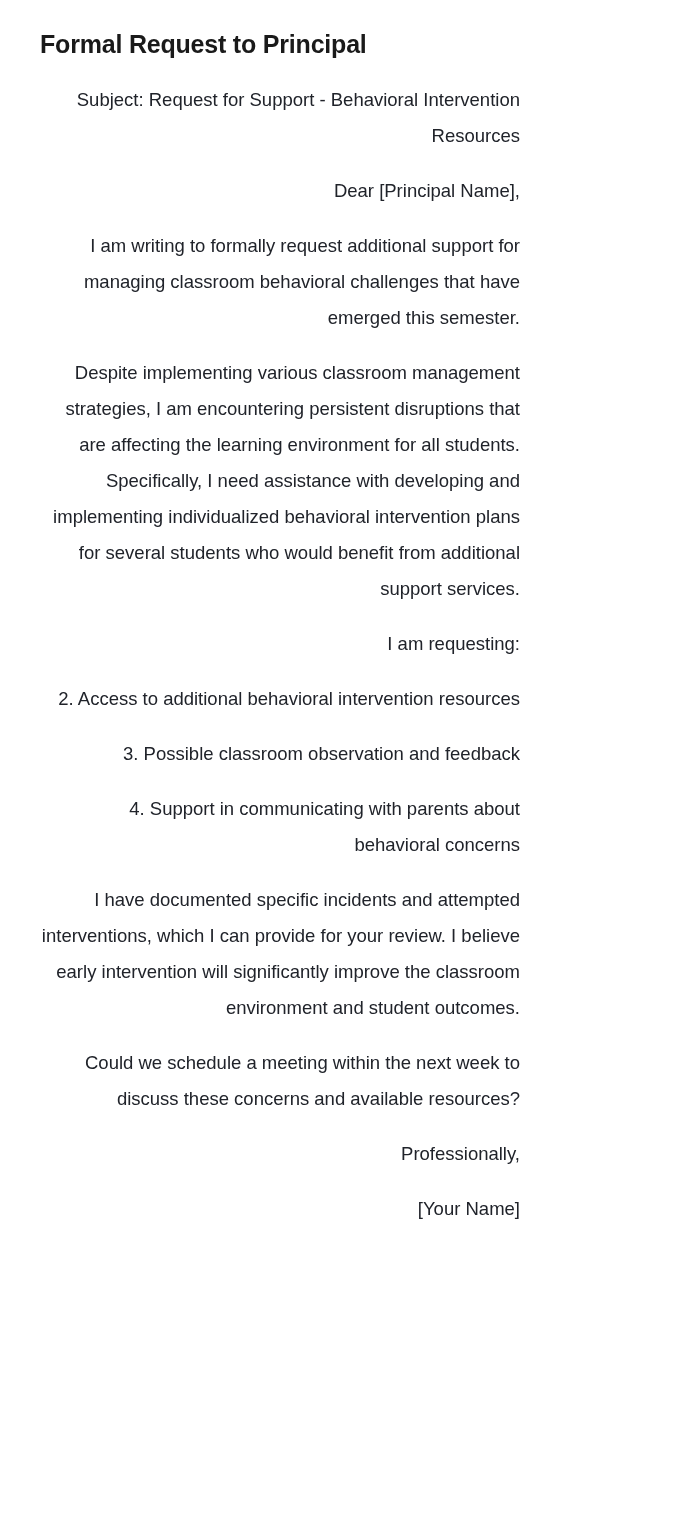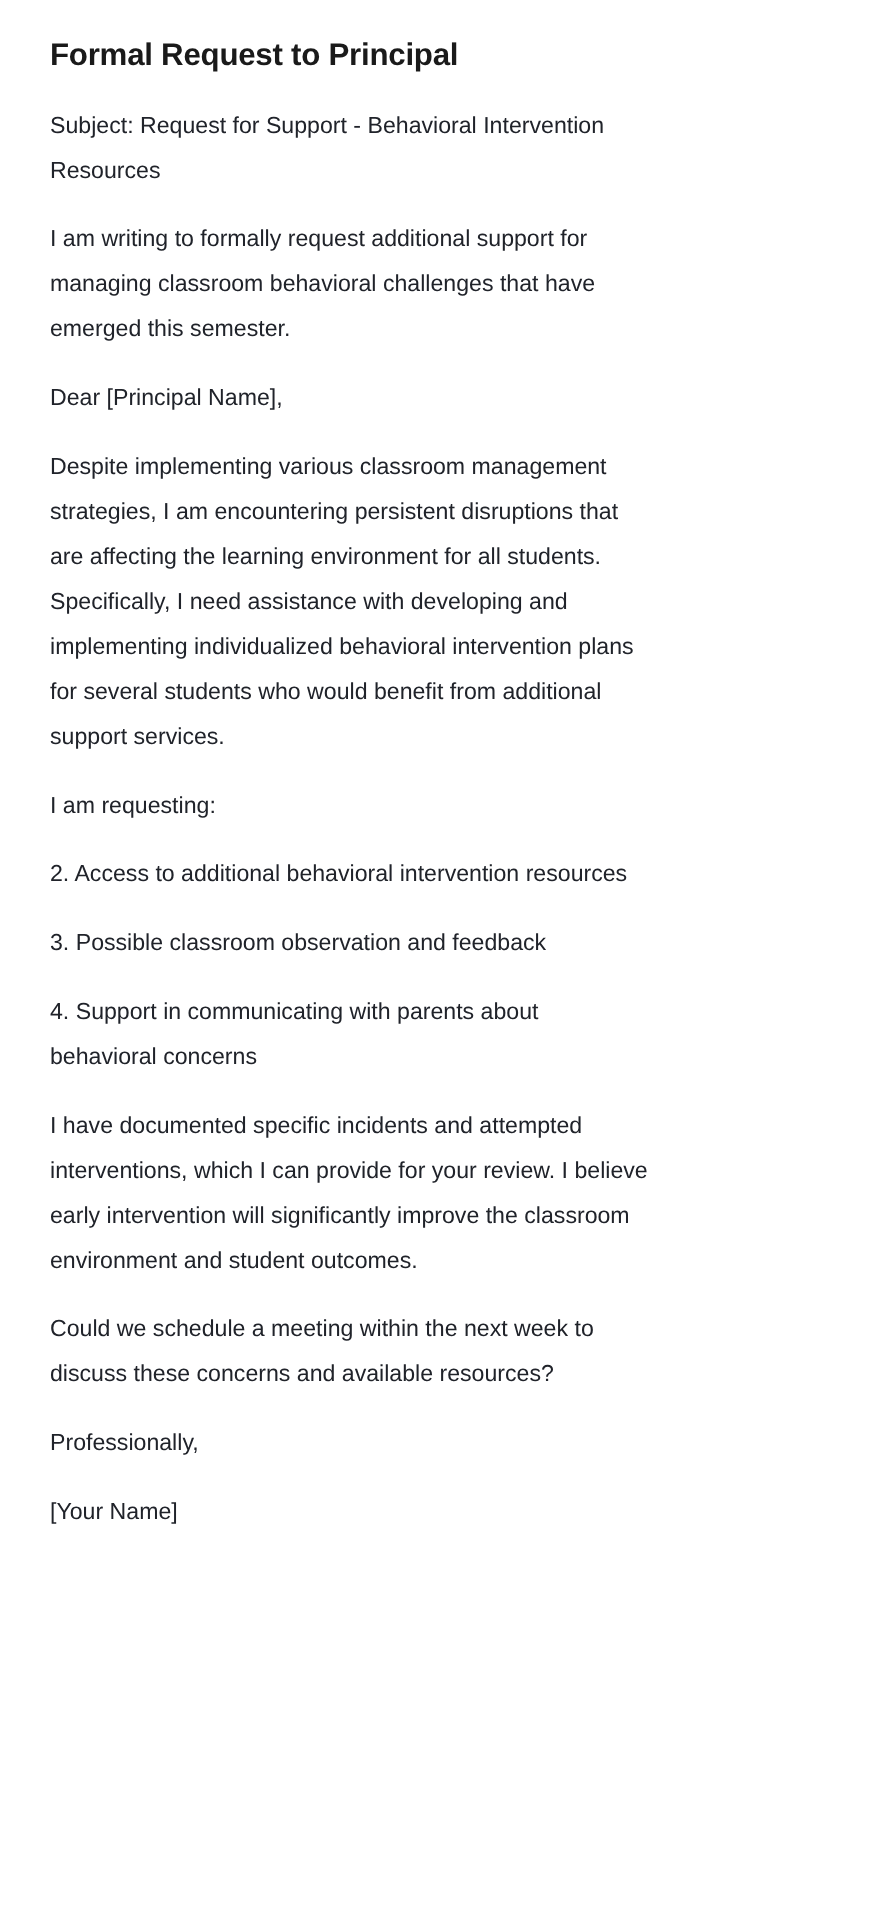--- a/index.html
+++ b/index.html
@@ -23,20 +23,21 @@
   .doc-title {
     margin: 0 0 22px 0;
     font-size: 25px;
     line-height: 32px;
     font-weight: 700;
     color: #1a1a1a;
     letter-spacing: -0.2px;
   }
   .doc-body {
     display: block;
+    text-align: right;
   }
   .para {
     margin: 0 0 19px 0;
     font-size: 18.5px;
     line-height: 36px;
     color: #20232a;
     font-weight: 400;
     max-width: 600px;
     word-wrap: break-word;
   }
@@ -44,22 +45,22 @@
     margin-bottom: 0;
   }
 </style>
 </head>
 <body>
 
 <div class="document">
   <h1 class="doc-title">Formal Request to Principal</h1>
   <div class="doc-body">
       <p class="para">Subject: Request for Support - Behavioral Intervention Resources</p>
+      <p class="para">Dear [Principal Name],</p>
       <p class="para">I am writing to formally request additional support for managing classroom behavioral challenges that have emerged this semester.</p>
-      <p class="para">Dear [Principal Name],</p>
       <p class="para">Despite implementing various classroom management strategies, I am encountering persistent disruptions that are affecting the learning environment for all students. Specifically, I need assistance with developing and implementing individualized behavioral intervention plans for several students who would benefit from additional support services.</p>
       <p class="para">I am requesting:</p>
       <p class="para">2. Access to additional behavioral intervention resources</p>
       <p class="para">3. Possible classroom observation and feedback</p>
       <p class="para">4. Support in communicating with parents about behavioral concerns</p>
       <p class="para">I have documented specific incidents and attempted interventions, which I can provide for your review. I believe early intervention will significantly improve the classroom environment and student outcomes.</p>
       <p class="para">Could we schedule a meeting within the next week to discuss these concerns and available resources?</p>
       <p class="para">Professionally,</p>
       <p class="para">[Your Name]</p>
     </div>

